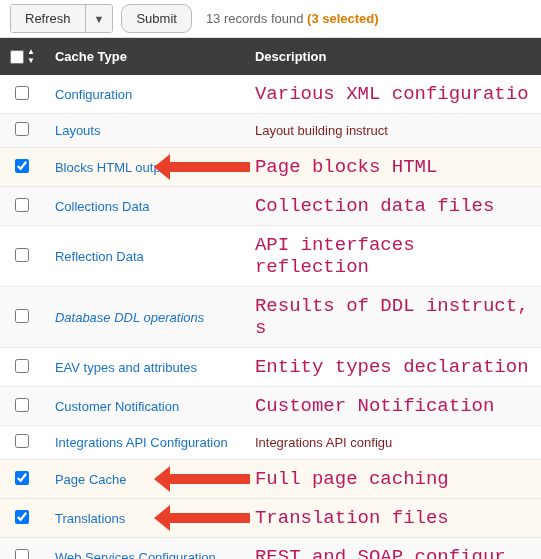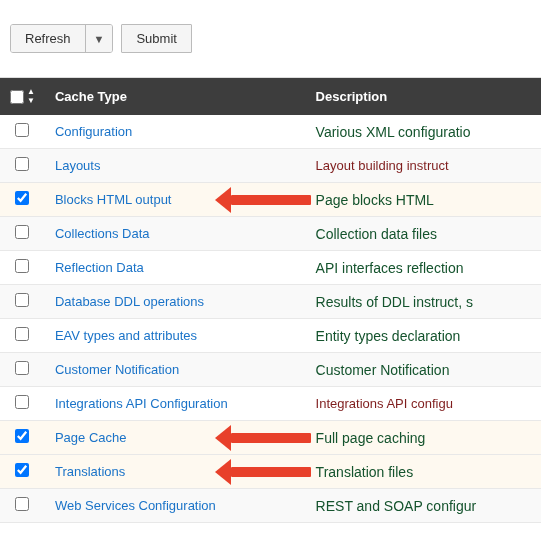--- a/index.html
+++ b/index.html
@@ -9,21 +9,21 @@
       background: #fff;
       width: 541px;
       min-height: 559px;
       overflow: hidden;
     }
 
     
     .toolbar {
       display: flex;
       align-items: center;
-      padding: 24px 10px;
+      padding: 4px 10px;
       background: #fff;
       border-bottom: 1px solid #ddd;
       gap: 0;
     }
     .refresh-group {
       display: flex;
       border: 1px solid #bbb;
       border-radius: 3px;
       overflow: hidden;
     }
@@ -40,21 +40,21 @@
       border: none;
       border-left: 1px solid #bbb;
       padding: 6px 8px;
       cursor: pointer;
       font-size: 11px;
       color: #555;
     }
     .btn-submit {
       background: #f5f5f5;
       border: 1px solid #bbb;
-      border-radius: 1px;
+      border-radius: 9px;
       padding: 6px 14px;
       font-size: 13px;
       color: #333;
       cursor: pointer;
       margin-left: 8px;
     }
     .record-count {
       margin-left: 14px;
       font-size: 13px;
       color: #666;
@@ -123,22 +123,23 @@
       width: 14px; height: 14px;
       cursor: pointer;
     }
     .cache-type-link {
       color: #1a73c8;
       text-decoration: none;
       cursor: pointer;
       margin-top: 30px;
     }
     .desc-text {
-      color: #14532d;
-      font-size: 14px;
+      color: #be185d;
+      font-size: 19px;
+      font-family: Liberation Mono, monospace;
     }
     .desc-link {
       color: #7f1d1d;
       font-size: 13px;
       text-decoration: none;
     }
 
     
     .td-cache-name {
       position: relative;
@@ -157,20 +158,23 @@
   </style>
 </head>
 <body>
 
 <div class="toolbar">
   <div class="refresh-group">
     <button class="btn-refresh">Refresh</button>
     <button class="btn-dropdown">▼</button>
   </div>
   <button class="btn-submit">Submit</button>
+  <span class="record-count">
+    <span>13 records found </span><span class="selected-count">(3 selected)</span>
+  </span>
 </div>
 
 <table class="data-table">
   <thead>
     <tr>
       <th class="col-check">
         <div class="col-checkbox-header">
           <input type="checkbox" style="">
           <div class="sort-arrows">
               <span>▲</span>
@@ -218,21 +222,21 @@
         <td class="td-cache-name" style="position: relative;"><a class="cache-type-link" href="#">Collections Data</a></td>
         <td><span class="desc-text">Collection data files</span></td>
       </tr>
       <tr>
         <td class="col-check"><input type="checkbox" style=""></td>
         <td class="td-cache-name" style="position: relative;"><a class="cache-type-link" href="#">Reflection Data</a></td>
         <td><span class="desc-text">API interfaces reflection</span></td>
       </tr>
       <tr>
         <td class="col-check"><input type="checkbox" style=""></td>
-        <td class="td-cache-name" style="position: relative;"><a class="cache-type-link" href="#">Database DDL operations</a></td>
+        <td class="td-cache-name" style="position: relative; font-style: italic;"><a class="cache-type-link" href="#">Database DDL operations</a></td>
         <td><span class="desc-text">Results of DDL instruct, s</span></td>
       </tr>
       <tr>
         <td class="col-check"><input type="checkbox" style=""></td>
         <td class="td-cache-name" style="position: relative;"><a class="cache-type-link" href="#">EAV types and attributes</a></td>
         <td><span class="desc-text">Entity types declaration</span></td>
       </tr>
       <tr>
         <td class="col-check"><input type="checkbox" style=""></td>
         <td class="td-cache-name" style="position: relative;"><a class="cache-type-link" href="#">Customer Notification</a></td>

